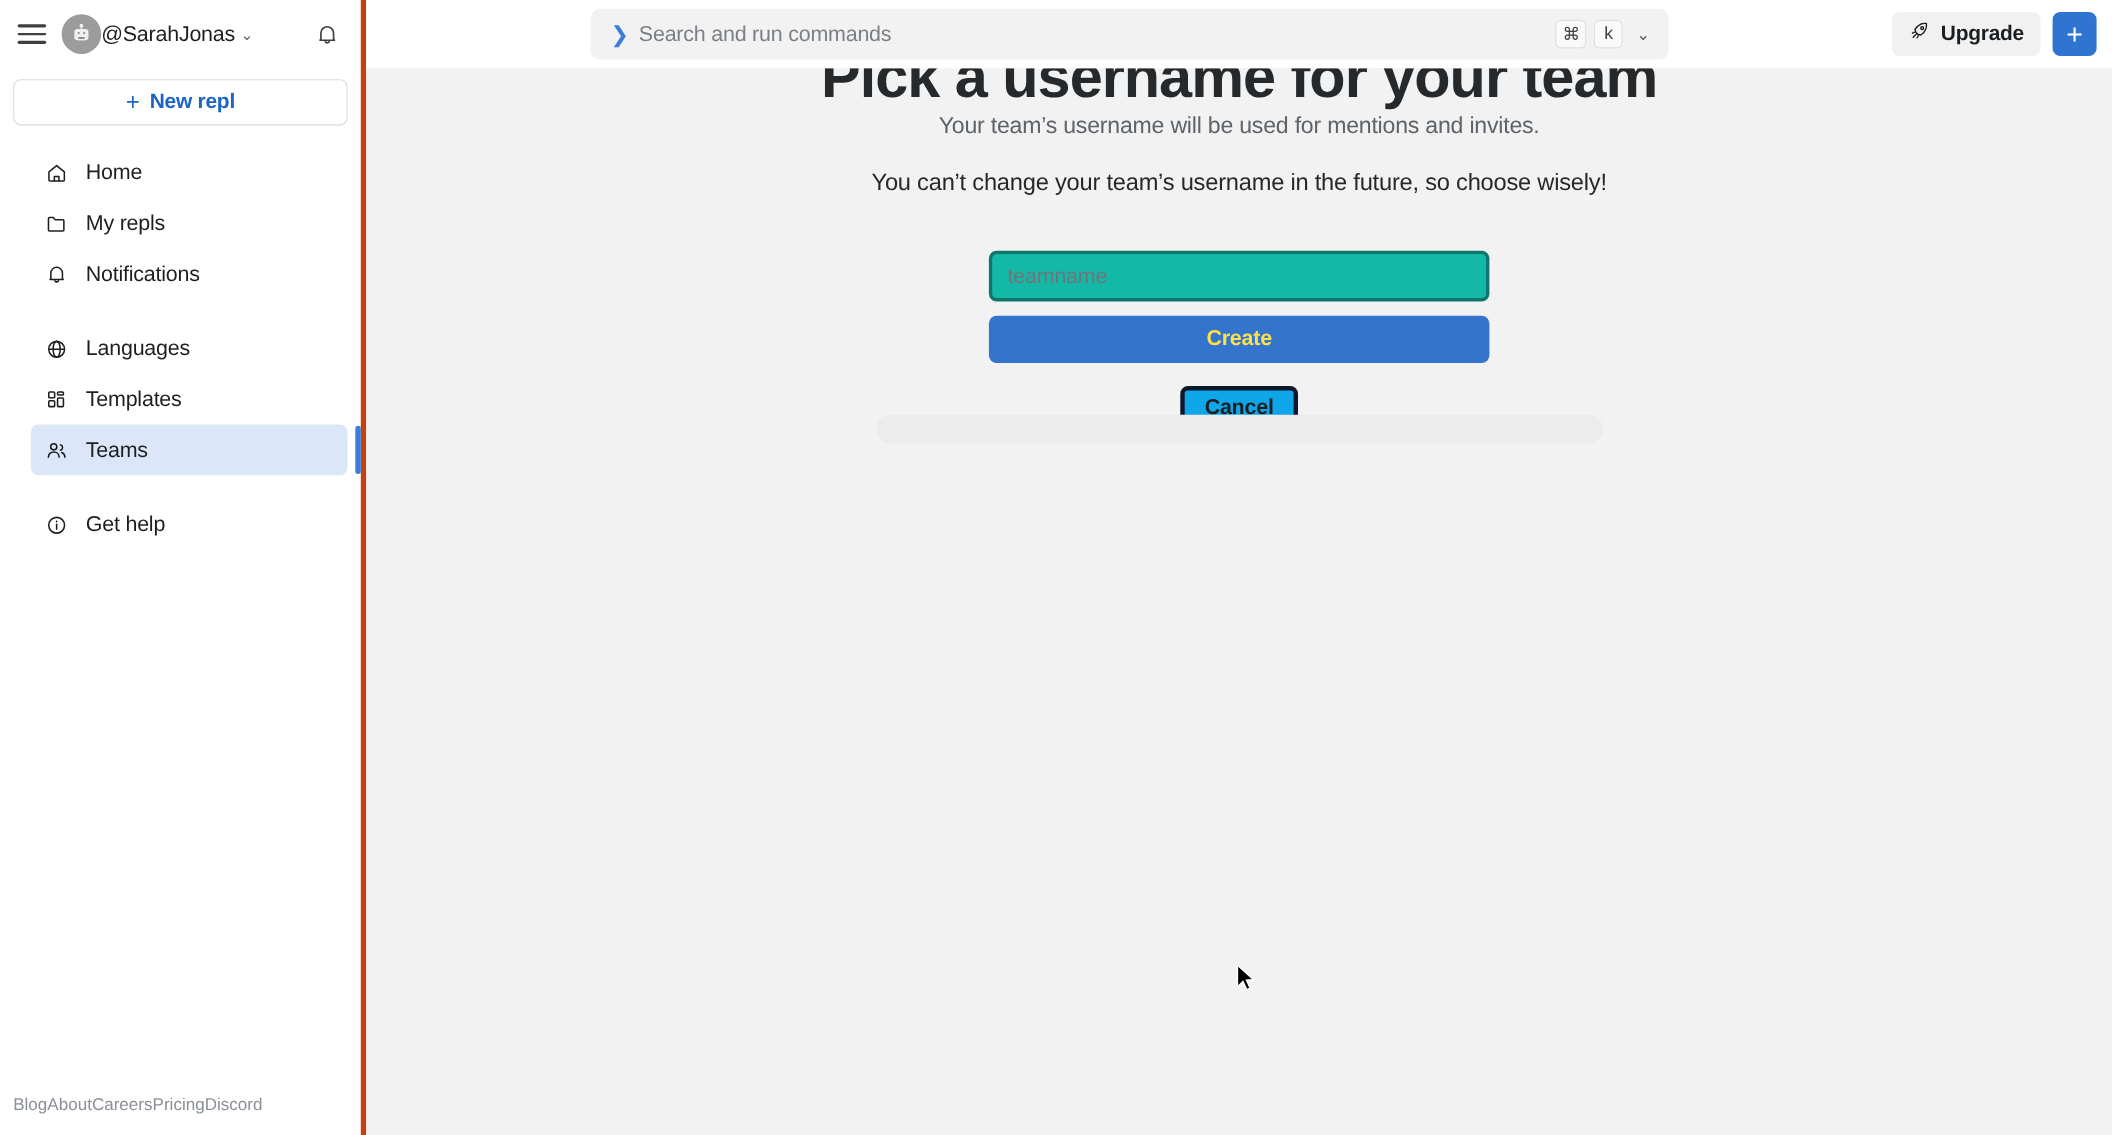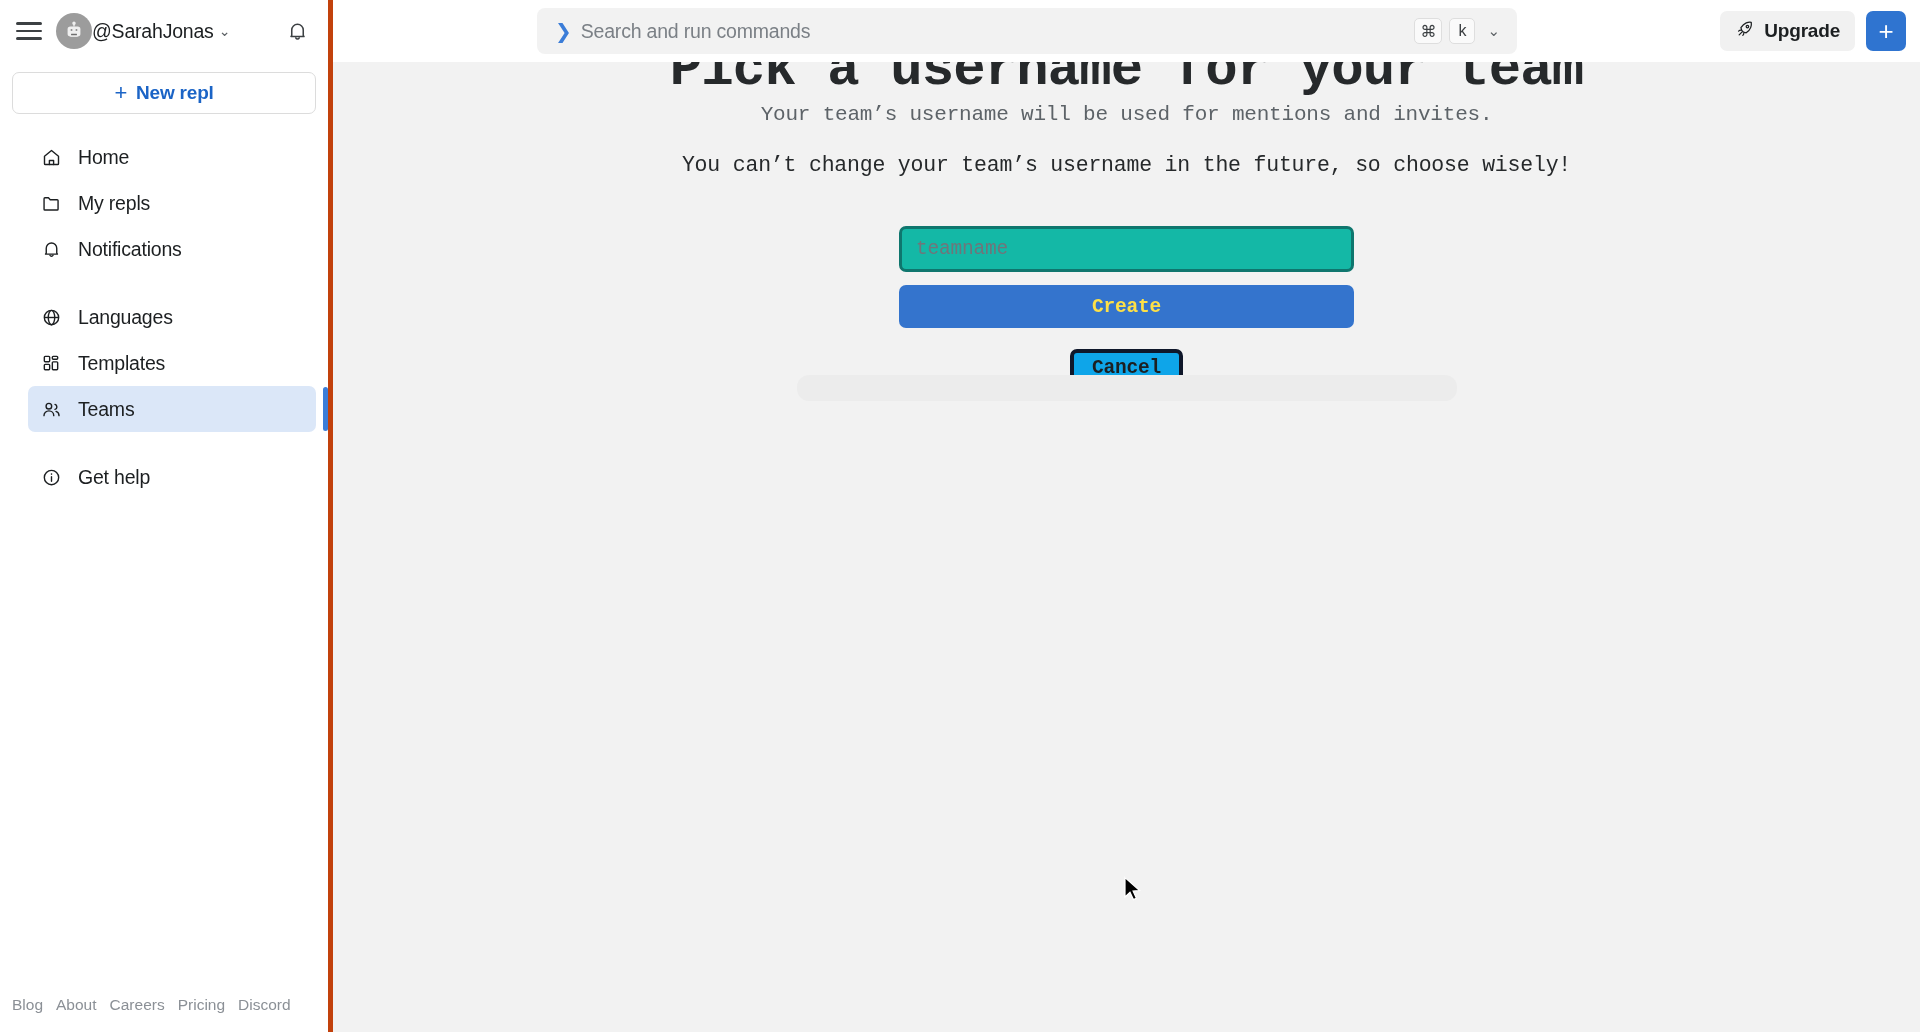--- a/index.html
+++ b/index.html
@@ -70,21 +70,21 @@
   .nav-item .ico { width: 22px; height: 22px; flex: 0 0 22px; display: flex; align-items: center; justify-content: center; }
   .nav-item.active { background: #dbe7f8; }
   .nav-item.active .act-bar {
     position: absolute; right: -12px; top: 1px;
     width: 5px; height: 44px; border-radius: 3px; background: #3b7dd8;
   }
   .nav-gap { height: 22px; }
 
   .footer-links {
     padding: 0 12px 18px 12px;
-    display: flex; gap: 13px; flex-wrap: wrap;
+    display: flex; flex-wrap: wrap;
     font-size: 15.5px; color: #8b9096;
   }
   .footer-links a { color: #8b9096; text-decoration: none; cursor: pointer; }
 
   
   .main { position: relative; flex: 1 1 auto; height: 1032px; background: #f2f2f2; overflow: hidden; }
 
   .topbar {
     position: absolute; top: 0; left: 0; right: 0; height: 62px;
     background: #ffffff; display: flex; align-items: center;
@@ -117,21 +117,20 @@
     width: 40px; height: 40px; border-radius: 7px; border: none;
     background: #2f74d0; color: #fff; cursor: pointer;
     display: flex; align-items: center; justify-content: center;
     font-size: 26px; font-family: inherit; line-height: 1;
   }
 
   
   .content {
     position: absolute; top: 62px; left: 0; right: 0; bottom: 0;
     overflow: hidden;
-    font-family: Liberation Mono, monospace;
   }
   .panel { position: relative; width: 100%; padding-top: 0; text-align: center; }
   .title {
     font-size: 54px; font-weight: 700; color: #26292b;
     letter-spacing: -0.9px; line-height: 1;
     margin-top: -19px;
   }
   .sub1 { margin-top: 6px; font-size: 21px; color: #5d6368; letter-spacing: -0.2px; }
   .sub2 { margin-top: 27px; font-size: 21.5px; color: #26292b; letter-spacing: -0.2px; }
 

